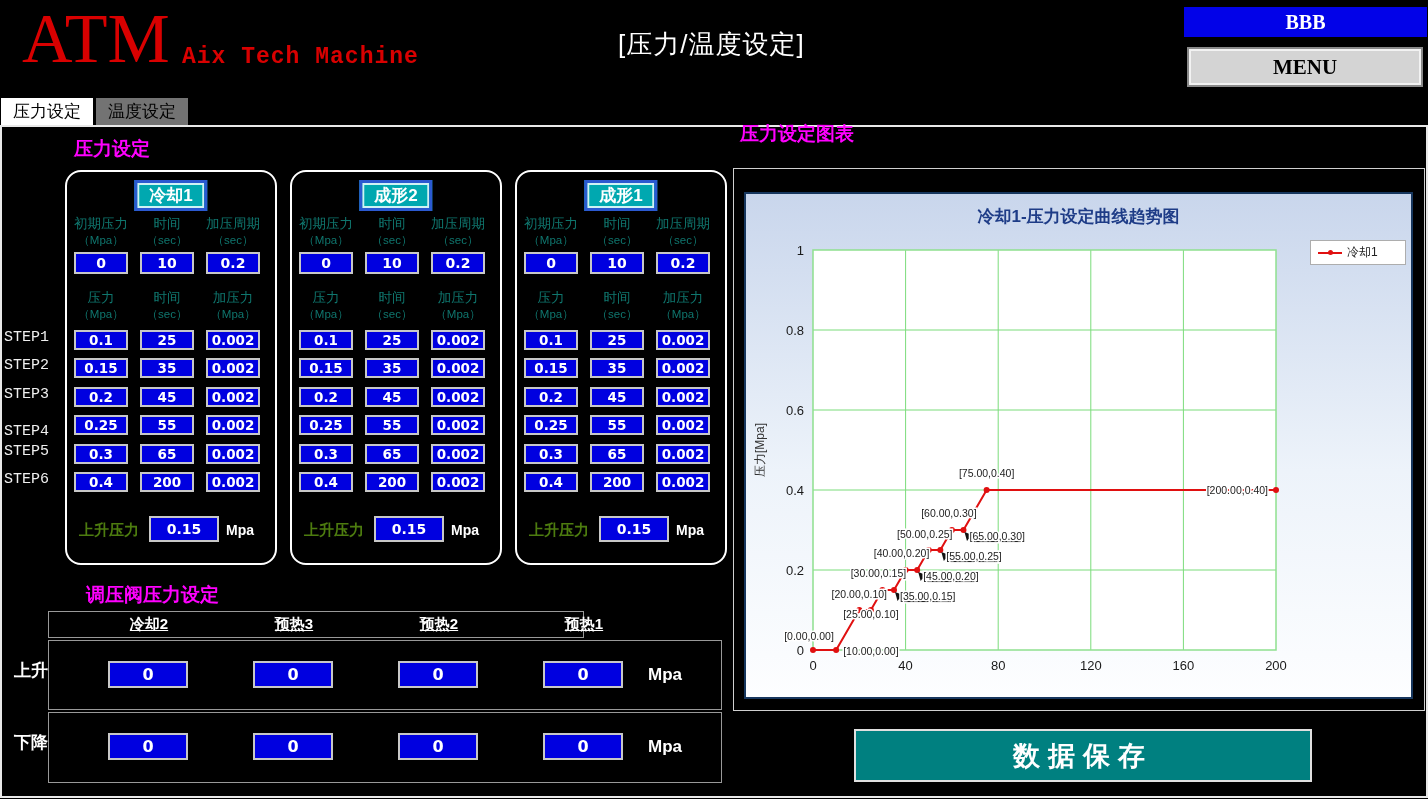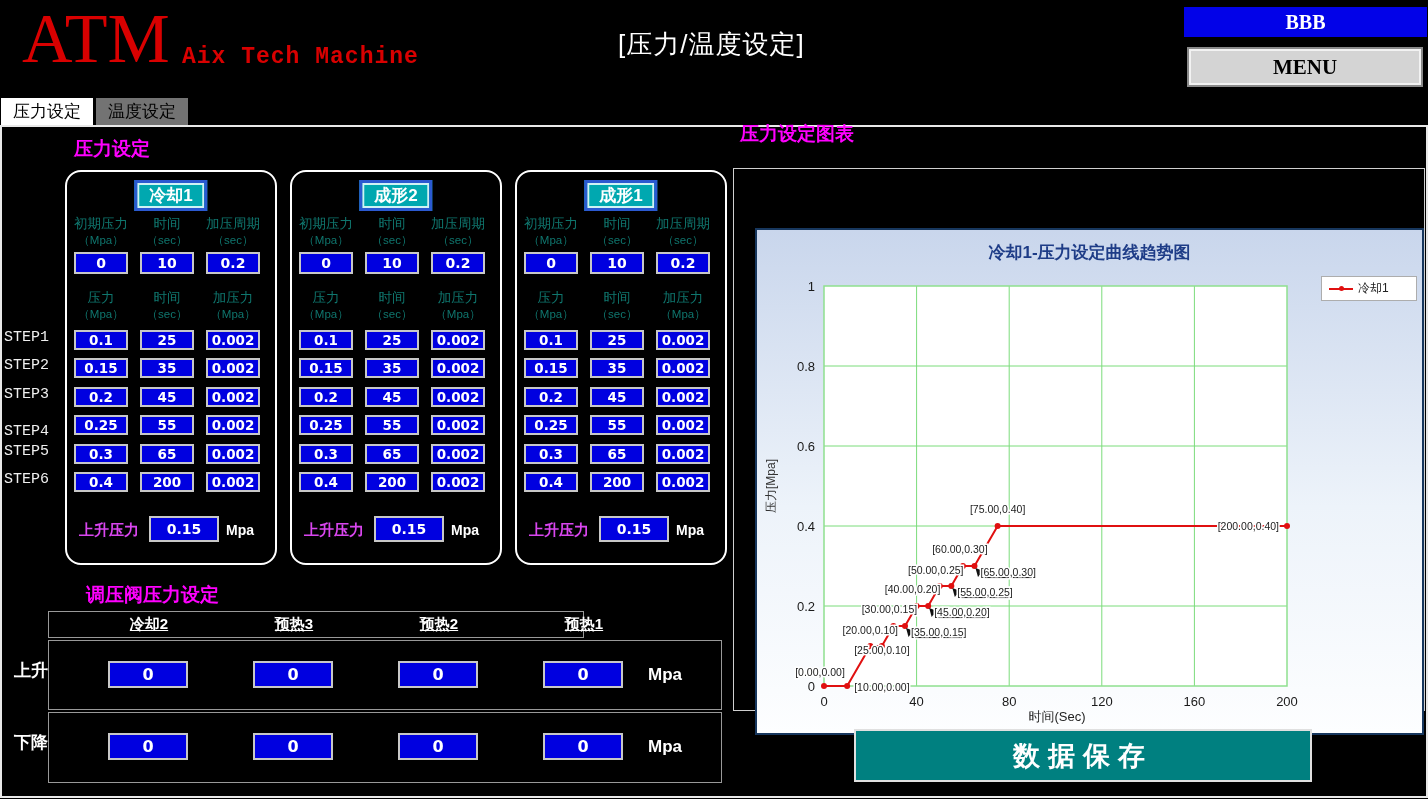--- a/index.html
+++ b/index.html
@@ -37,39 +37,39 @@
           background:#00A8B0; border:3px solid #2B59D0; box-shadow:inset 0 0 0 2px #CFF2F4;
           color:#FFF; font-weight:bold; font-size:17px; padding:1px 12px; white-space:nowrap; }
   .col-h { position:absolute; width:70px; text-align:center; color:#0f766e; font-weight:normal;
           font-size:13.5px; line-height:16px; }
   .col-h .unit { font-size:11.5px; }
   .vbox { position:absolute; background:#0000E0; border:2px solid #C8C8C8; color:#FFF;
           font-weight:bold; font-size:14px; display:flex; align-items:center; justify-content:center;
           font-family:"DejaVu Sans",sans-serif; }
   .step-lbl { position:absolute; left:4px; width:56px; color:#EFEFEF; font-size:15px;
           font-family:"Liberation Mono",monospace; }
-  .rise-lbl { position:absolute; left:12px; top:349px; color:#d946ef; font-weight:bold; font-size:15px; }
+  .rise-lbl { position:absolute; left:12px; top:349px; color:#4d7c0f; font-weight:bold; font-size:15px; }
   .rise-unit { position:absolute; left:159px; top:350px; color:#FFF; font-weight:bold; font-size:14px; }
 
   
   .vt { position:absolute; left:48px; top:611px; width:674px; height:173px; }
   .vt-hdr { position:absolute; left:0; top:0; width:536px; height:27px; border:1px solid #999; }
   .vt-col { position:absolute; top:3px; width:100px; text-align:center; color:#FFF;
           font-weight:bold; font-size:15px; text-decoration:underline; }
   .vt-rowbox { position:absolute; left:0; width:674px; border:1px solid #999; }
   .vt-val { width:80px; height:27px; font-size:16px; }
   .vt-mpa { position:absolute; left:600px; width:60px; color:#FFF; font-weight:bold; font-size:17px; }
   .vt-rowlbl { position:absolute; left:14px; font-size:17px; font-weight:bold; color:#FFF; }
 
   
   .chart-box { position:absolute; left:733px; top:168px; width:692px; height:543px;
           border:1px solid #D0D0D0; background:#000; }
-  .chart-area { position:absolute; left:21px; top:23px; width:669px; height:507px;
+  .chart-area { position:absolute; left:10px; top:23px; width:669px; height:507px;
           border:2px solid #17375E;
-          background:linear-gradient(#C9D6EC, #EDF3FA 55%, #FDFEFF);margin-top:36px; }
+          background:linear-gradient(#C9D6EC, #EDF3FA 55%, #FDFEFF); }
   .chart-title { position:absolute; top:11px; width:100%; text-align:center;
           color:#1E3C87; font-weight:bold; font-size:17px; }
   .legend { position:absolute; left:564px; top:46px; width:96px; height:25px; background:#FFF;
           border:1px solid #ADADAD; display:flex; align-items:center; padding:0 7px; gap:5px; }
   .leg-line { width:24px; height:2px; background:#E01010; position:relative; }
   .leg-line i { position:absolute; left:10px; top:-2px; width:5px; height:5px; background:#E01010; border-radius:50%; }
   .leg-text { font-size:12px; color:#222; }
   .ylab { position:absolute; left:-26px; top:248px; width:80px; height:16px; text-align:center;
           font-size:12px; color:#333; transform:rotate(-90deg); }
   .xlab { position:absolute; left:160px; top:478px; width:280px; text-align:center; font-size:13px; color:#222; }
@@ -286,21 +286,20 @@
 <div class="chart-box">
   <div class="chart-area">
     <div class="chart-title">冷却1-压力设定曲线趋势图</div>
     <div class="legend">
       <span class="leg-line">
           <i></i>
         </span>
       <span class="leg-text">冷却1</span>
     </div>
     <div class="ylab">压力[Mpa]</div>
-    <div class="xlab">时间(Sec)</div>
     <svg id="trend-svg" width="669" height="460" style="position:absolute; left:0; top:40px;">
         <rect x="67" y="16" width="463" height="400" fill="#ffffff"></rect>
         <line x1="159.60000000000002" y1="16" x2="159.60000000000002" y2="416" stroke="#7BDC7B" stroke-width="1"></line>
         <line x1="252.20000000000002" y1="16" x2="252.20000000000002" y2="416" stroke="#7BDC7B" stroke-width="1"></line>
         <line x1="344.8" y1="16" x2="344.8" y2="416" stroke="#7BDC7B" stroke-width="1"></line>
         <line x1="437.40000000000003" y1="16" x2="437.40000000000003" y2="416" stroke="#7BDC7B" stroke-width="1"></line>
         <line x1="67" y1="336" x2="530" y2="336" stroke="#7BDC7B" stroke-width="1"></line>
         <line x1="67" y1="256" x2="530" y2="256" stroke="#7BDC7B" stroke-width="1"></line>
         <line x1="67" y1="176" x2="530" y2="176" stroke="#7BDC7B" stroke-width="1"></line>
         <line x1="67" y1="96" x2="530" y2="96" stroke="#7BDC7B" stroke-width="1"></line>

